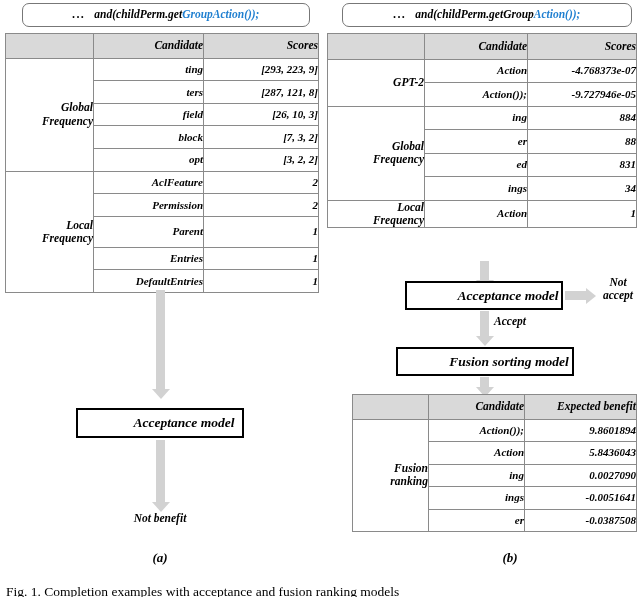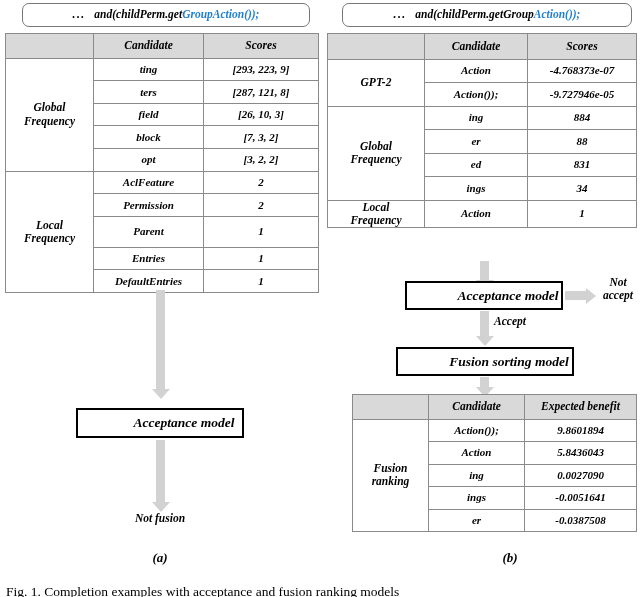--- a/index.html
+++ b/index.html
@@ -43,21 +43,21 @@
 
   
   .tbl {
     position: absolute;
     border-collapse: collapse;
     table-layout: fixed;
     background: #fff;
   }
   .tbl td, .tbl th {
     border: 1px solid #8a8a8a;
-    text-align: center;
+    text-align: right;
     vertical-align: middle;
     font-weight: bold;
     font-size: 11px;
     padding: 0;
     line-height: 1.15;
     color: #000;
   }
   .tbl th {
     background: #d9d9d9;
     font-size: 11.5px;
@@ -225,21 +225,21 @@
   </table>
 
   <div class="arrow-v" style="left:156px; top:290px; height:100px;"></div>
 
   <div class="proc-box" style="left:76px; top:408px; width:168px; height:30px;">
     <span>Acceptance model</span>
   </div>
 
   <div class="arrow-v" style="left:156px; top:440px; height:63px;"></div>
 
-  <div class="plain-label" style="left:96px; top:512px; width:128px;">Not fusion</div>
+  <div class="plain-label" style="left:96px; top:512px; width:128px;">Not benefit</div>
 
   <div class="panel-tag" style="left:100px; top:550px; width:120px;">(a)</div>
 </div>
 
 <div class="panel" id="panel-b">
 
   <div class="code-box" id="b-code-box" style="left:22px; top:3px; width:290px; height:24px;">
     <span class="dots">...</span>
     <span>&nbsp;&nbsp;</span><span>and(childPerm.getGroup</span><span class="kw-blue">Action());</span>
   </div>

